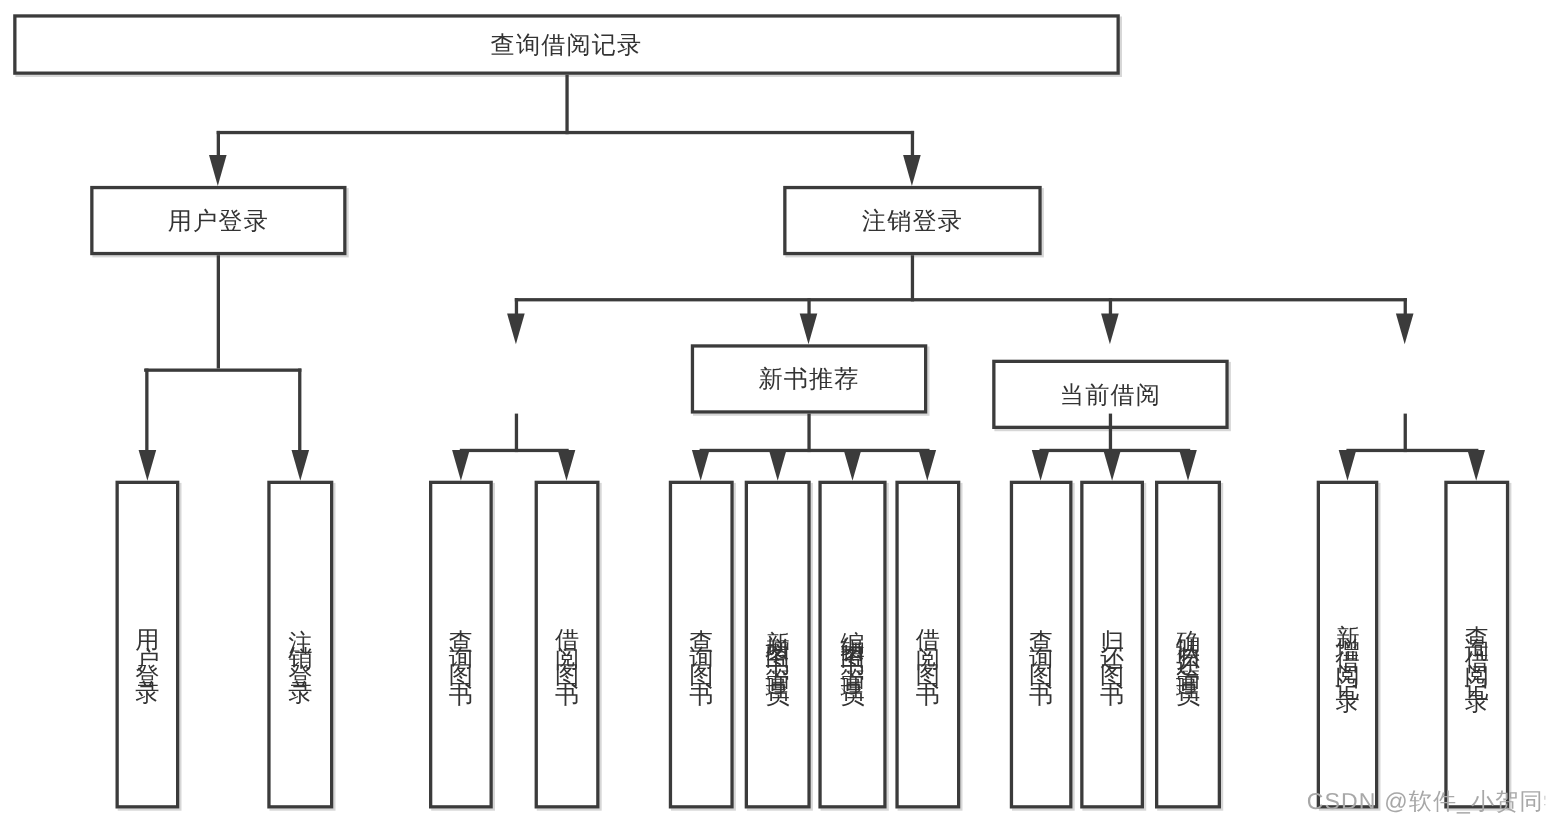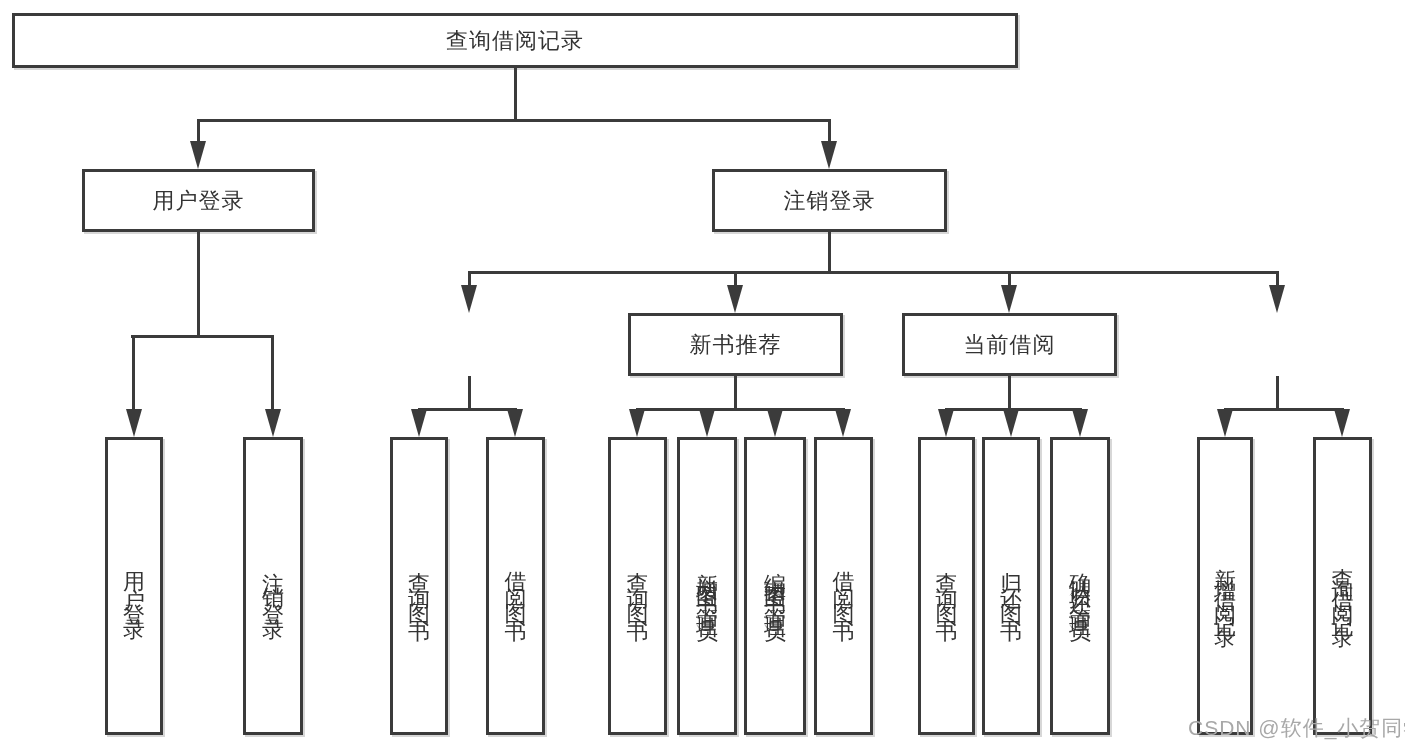--- a/index.html
+++ b/index.html
@@ -87,21 +87,21 @@
 
   <div class="hbox" style="left:712px;top:169px;width:235px;height:63px;">
     <span>注销登录</span>
   </div>
 
 
   <div class="hbox" style="left:628px;top:313px;width:215px;height:63px;">
     <span>新书推荐</span>
   </div>
 
-  <div class="hbox" style="left:902px;top:313px;width:215px;height:63px;">
+  <div class="hbox" style="left:902px;top:327px;width:215px;height:63px;">
     <span>当前借阅</span>
   </div>
 
 
   <div class="vbox" style="left:105px;width:58px;">
     <span class="vtext ls16">用户登录</span>
   </div>
   <div class="vbox" style="left:243px;width:60px;">
     <span class="vtext ls16">注销登录</span>
   </div>

